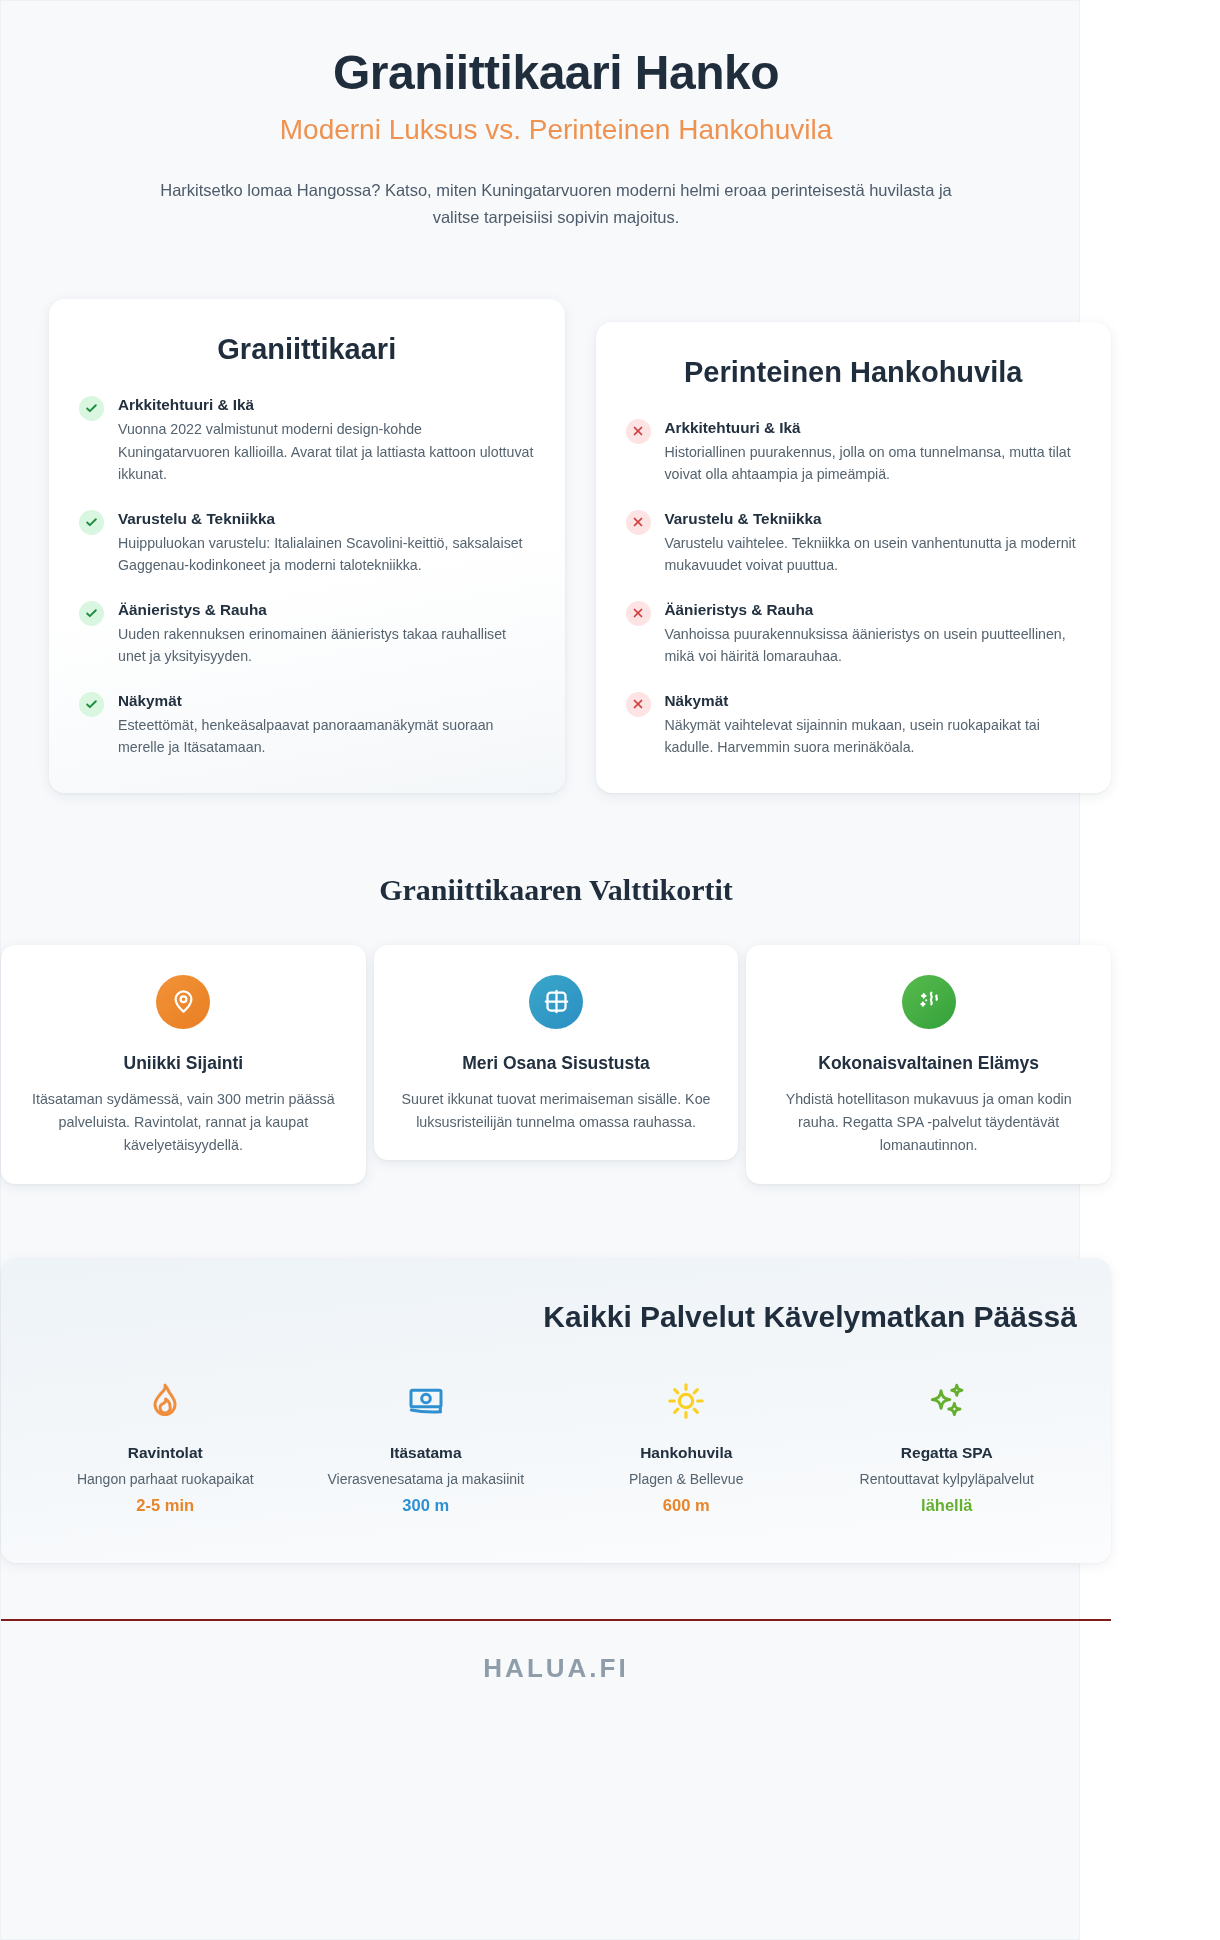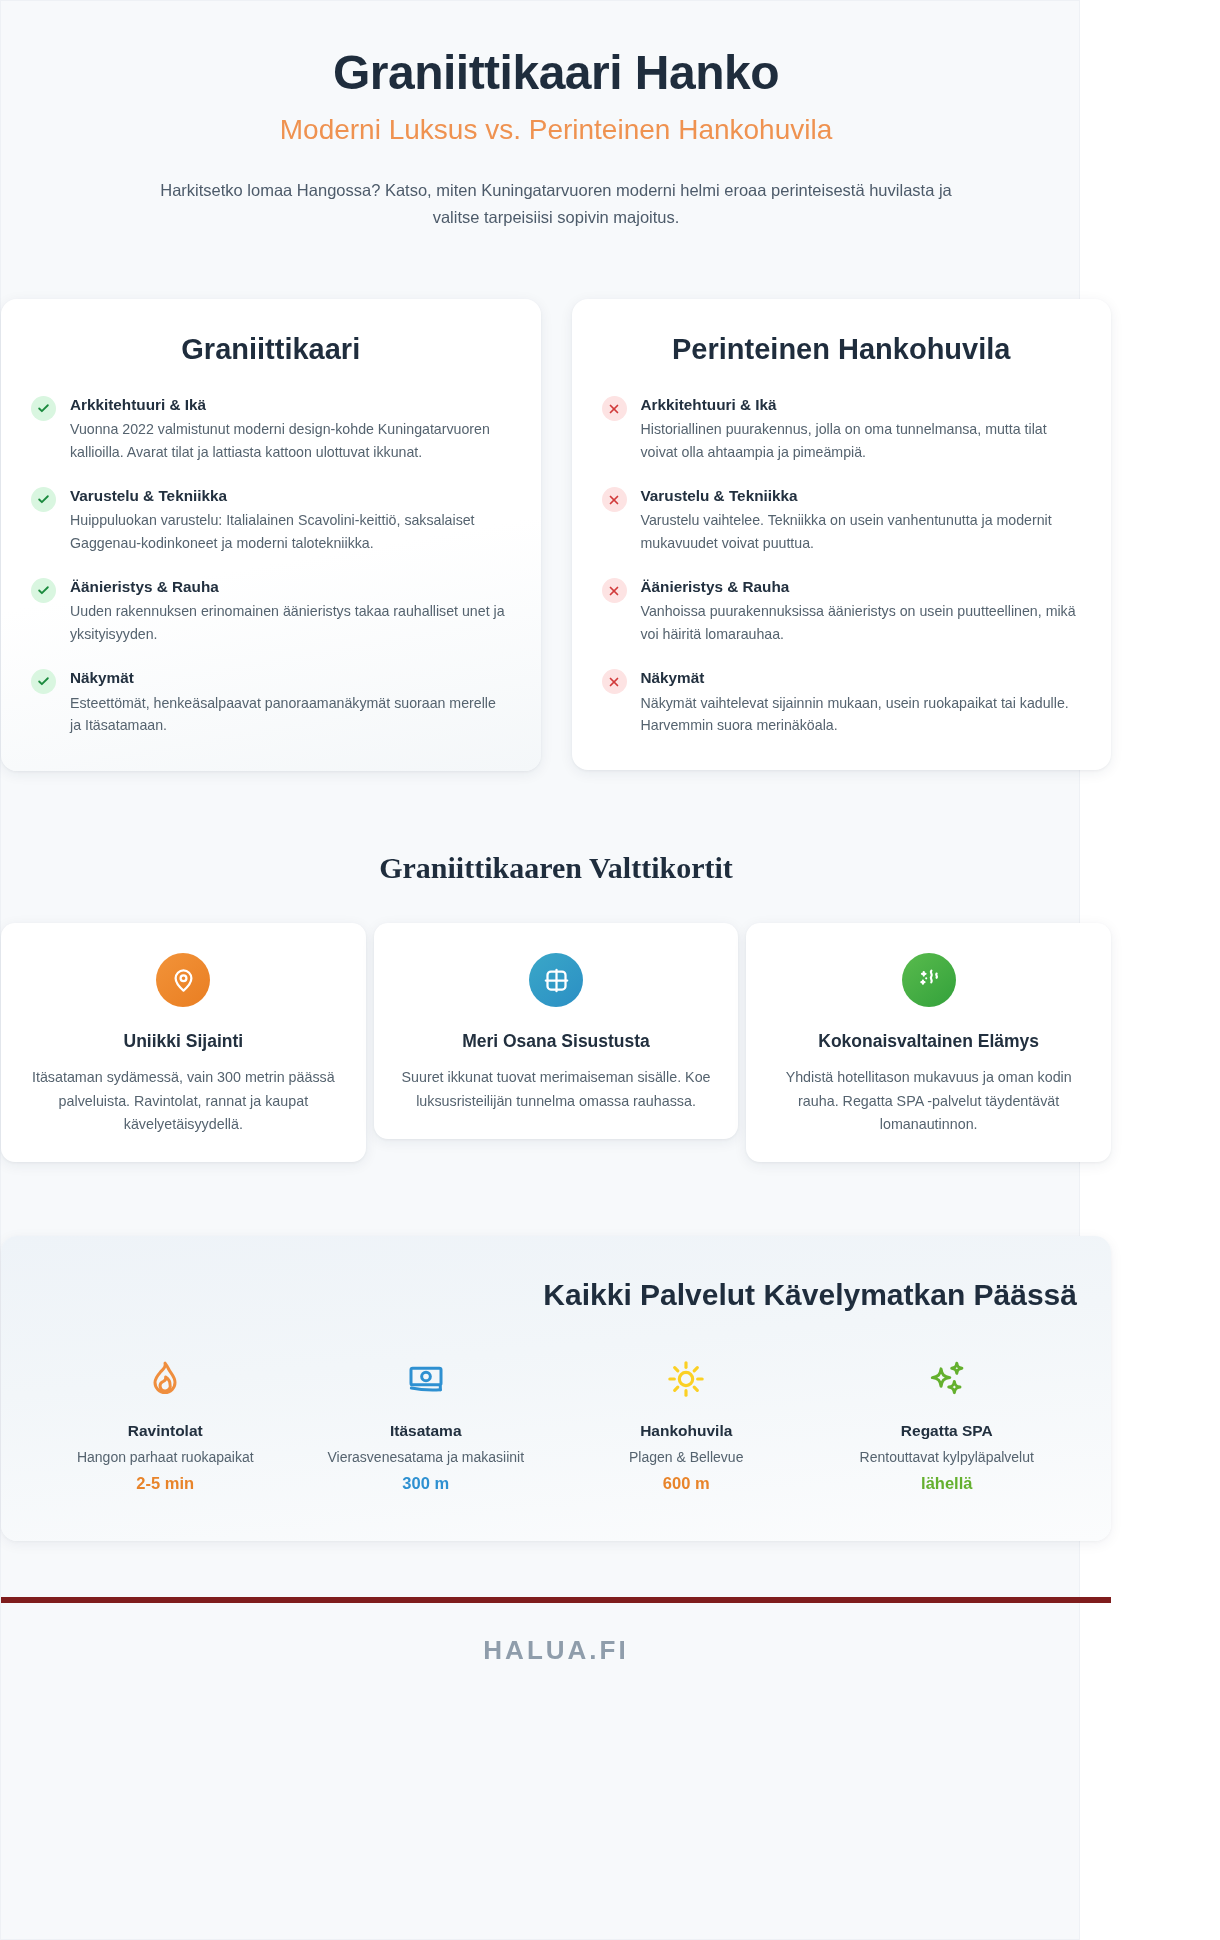--- a/index.html
+++ b/index.html
@@ -54,21 +54,22 @@
     line-height: 1.65;
     max-width: 800px;
     margin: 30px auto 0 auto;
   }
 
   
   .compare {
     display: flex;
     gap: 31px;
     margin-top: 58px;
-    align-items: flex-start;
+    align-items: flex-end;
+    padding-left: 48px;
   }
   .card {
     flex: 1 1 0;
     background: #ffffff;
     border-radius: 16px;
     padding: 34px 30px 34px 30px;
     box-shadow: 0 3px 14px rgba(26,42,66,0.07), 0 1px 3px rgba(26,42,66,0.05);
   }
   .card.left {
     background: linear-gradient(170deg,#ffffff 0%, #ffffff 55%, #f4f7f9 100%);
@@ -219,21 +220,21 @@
     margin-bottom: 6px;
   }
   .svc-val {
     font-size: 16.5px;
     font-weight: bold;
   }
 
   
   .footer {
     margin-top: 56px;
-    border-top: 6px solid #7f1d1d;
+    border-top: 2px solid #7f1d1d;
     padding-top: 32px;
     text-align: center;
   }
   .brand {
     font-size: 26px;
     font-weight: bold;
     color: #8f9dab;
     letter-spacing: 3px;
     margin-bottom: 18px;
   }

